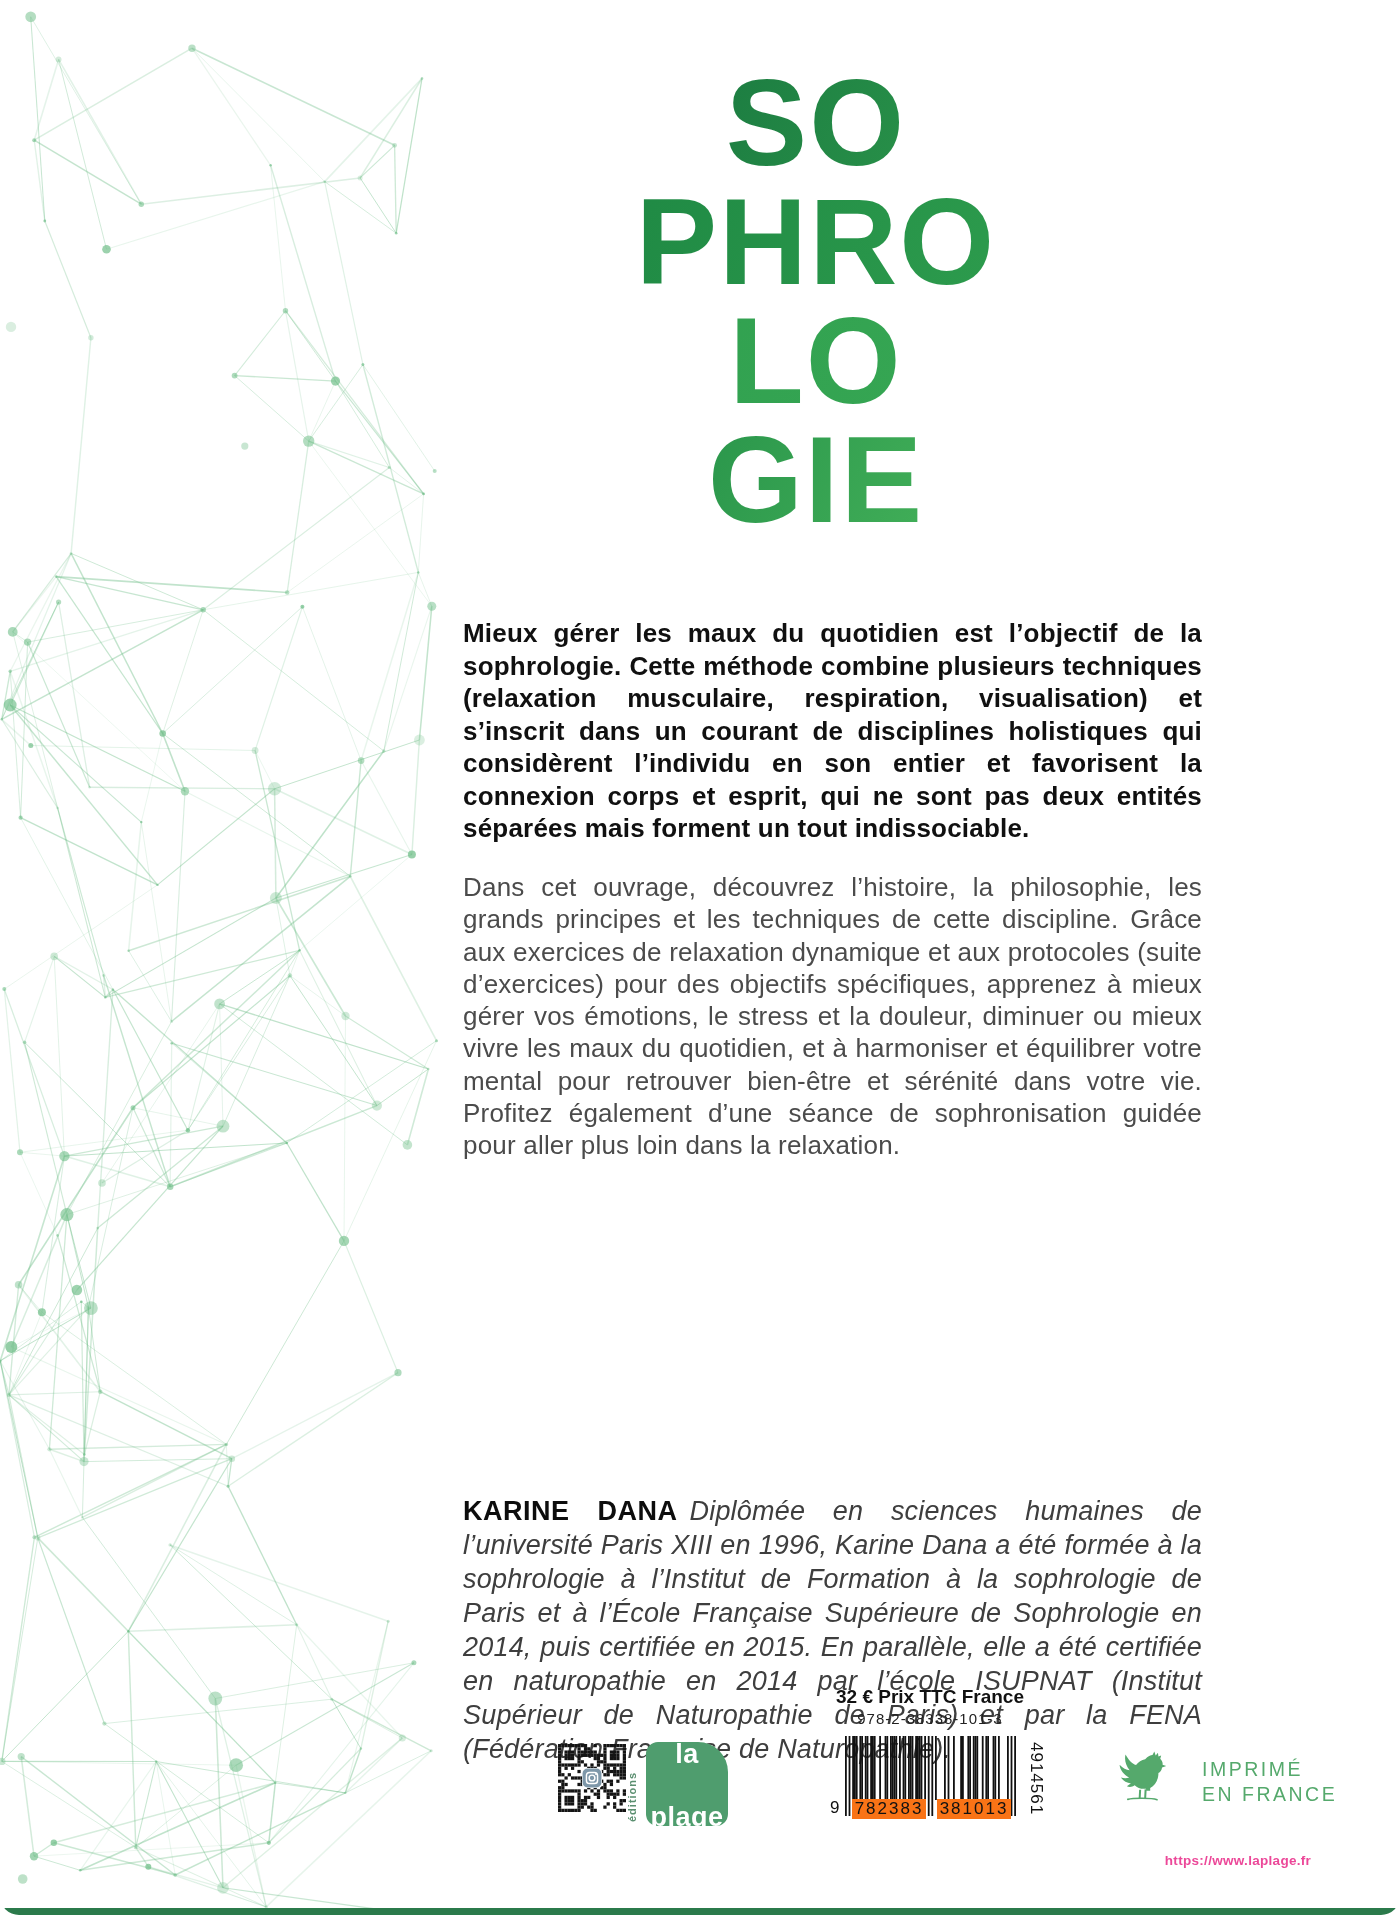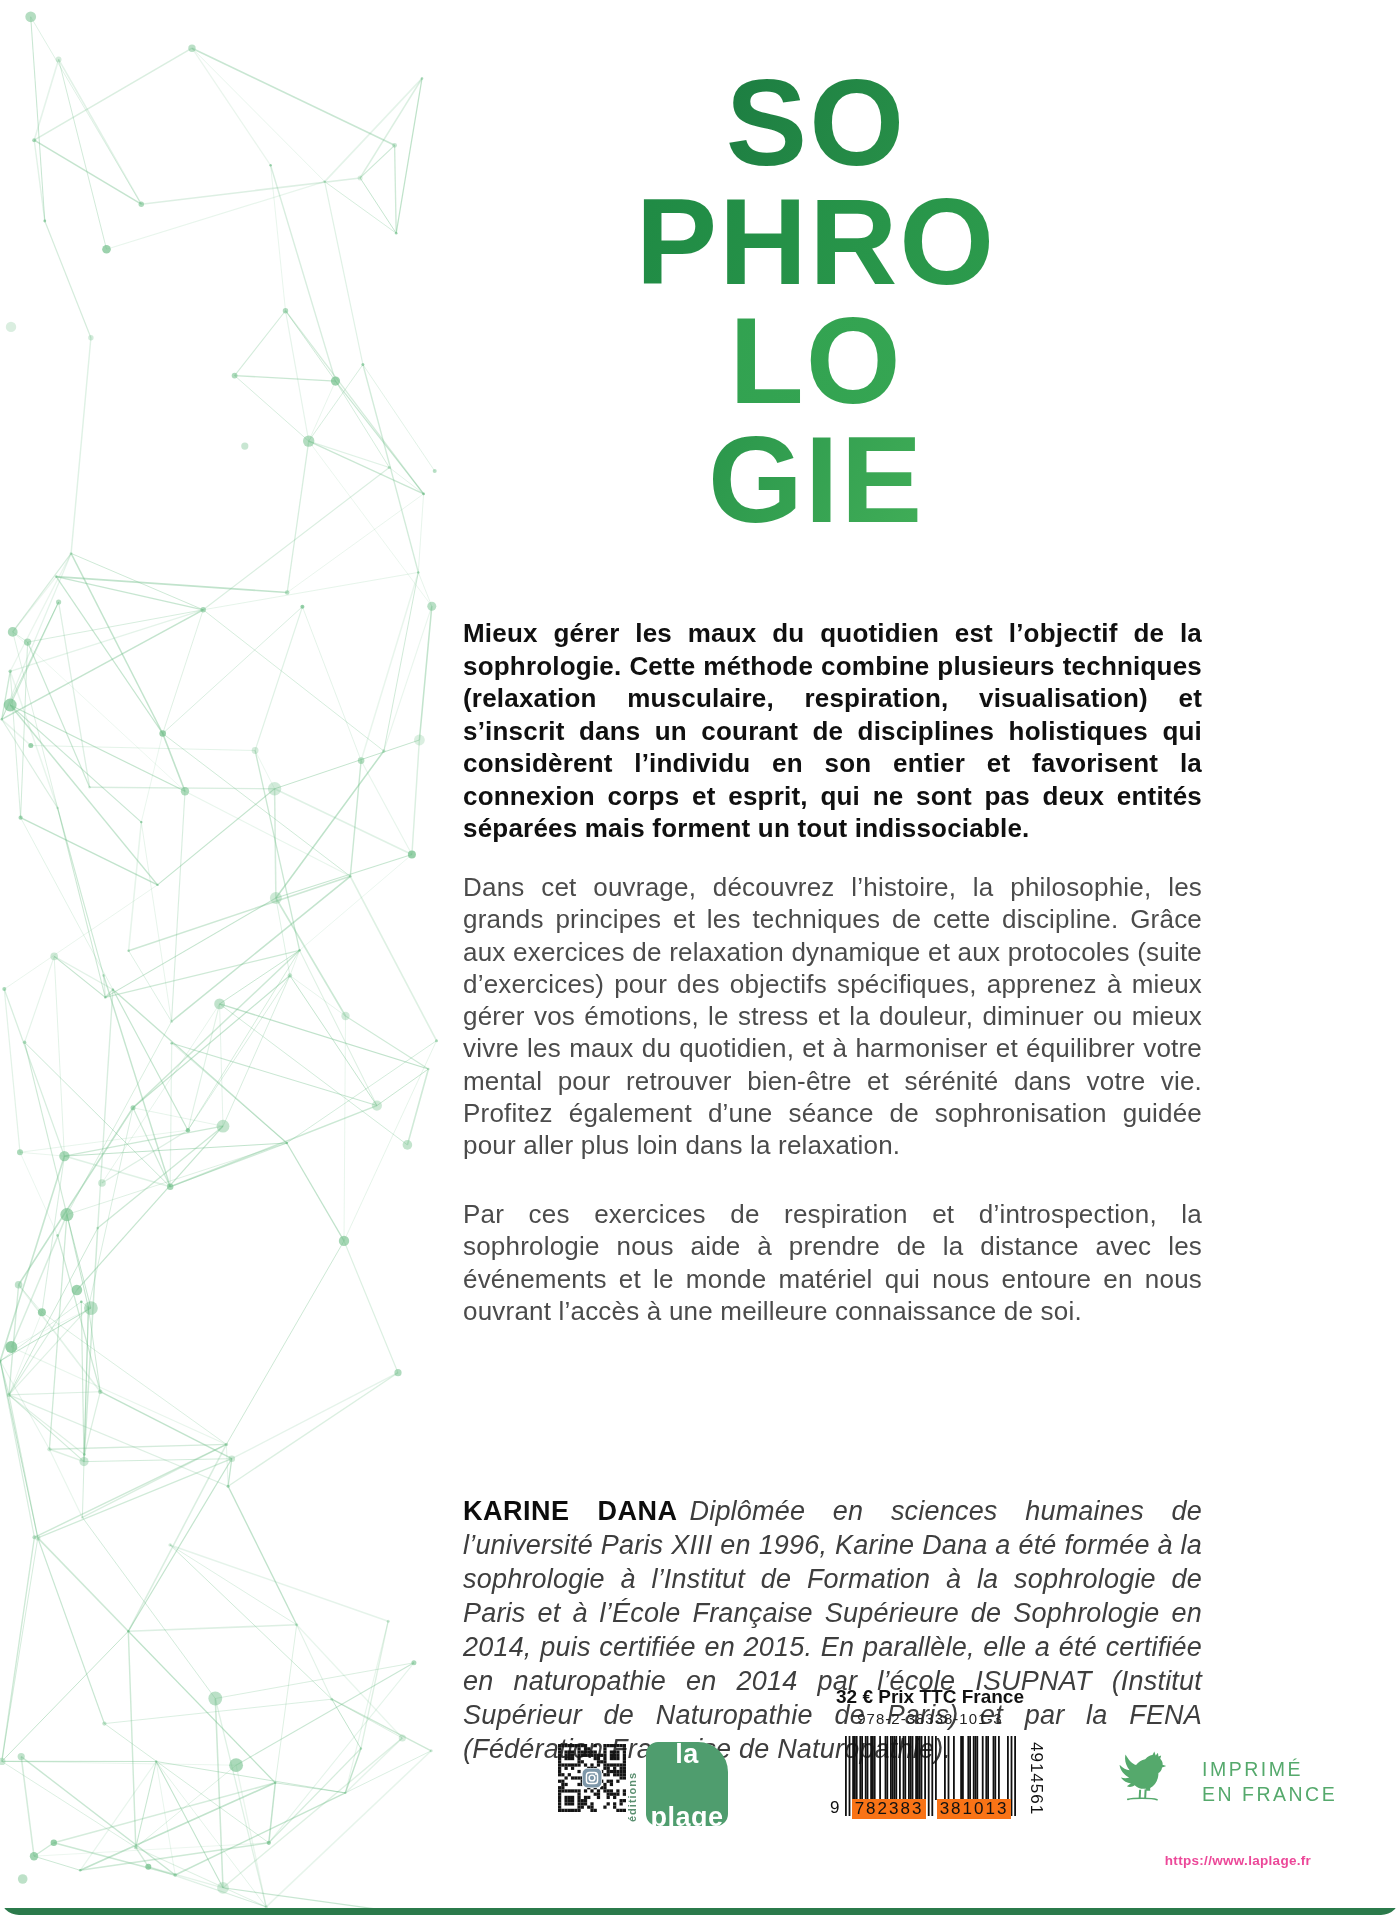--- a/index.html
+++ b/index.html
@@ -480,21 +480,20 @@
 
   <div class="title">
     <div class="title-line" style="background-image: linear-gradient(118deg, rgb(21, 113, 61) 15%, rgb(47, 156, 77) 85%); background-clip: text; color: transparent;">SO</div>
     <div class="title-line" style="background-image: linear-gradient(118deg, rgb(29, 135, 67) 15%, rgb(47, 158, 78) 85%); background-clip: text; color: transparent;">PHRO</div>
     <div class="title-line" style="background-image: linear-gradient(118deg, rgb(47, 159, 79) 15%, rgb(56, 168, 84) 85%); background-clip: text; color: transparent;">LO</div>
     <div class="title-line" style="background-image: linear-gradient(118deg, rgb(31, 138, 69) 15%, rgb(76, 186, 94) 85%); background-clip: text; color: transparent;">GIE</div>
   </div>
 
   <p id="intro" class="p p-bold">Mieux gérer les maux du quotidien est l’objectif de la sophrologie. Cette méthode combine plusieurs techniques (relaxation musculaire, respiration, visualisation) et s’inscrit dans un courant de disciplines holistiques qui considèrent l’individu en son entier et favorisent la connexion corps et esprit, qui ne sont pas deux entités séparées mais forment un tout indissociable.</p>
   <p id="para2" class="p p-light">Dans cet ouvrage, découvrez l’histoire, la philosophie, les grands principes et les techniques de cette discipline. Grâce aux exercices de relaxation dynamique et aux protocoles (suite d’exercices) pour des objectifs spécifiques, apprenez à mieux gérer vos émotions, le stress et la douleur, diminuer ou mieux vivre les maux du quotidien, et à harmoniser et équilibrer votre mental pour retrouver bien-être et sérénité dans votre vie. Profitez également d’une séance de sophronisation guidée pour aller plus loin dans la relaxation.</p>
-  <p id="para3" class="p p-light">Par ces exercices de respiration et d’introspection, la sophrologie nous aide à prendre de la distance avec les événements et le monde matériel qui nous entoure en nous ouvrant l’accès à une meilleure connaissance de soi.</p>
 
   <p id="bio" class="p p-light bio">
     <span class="name">KARINE DANA</span><span>Diplômée en sciences humaines de l’université Paris XIII en 1996, Karine Dana a été formée à la sophrologie à l’Institut de Formation à la sophrologie de Paris et à l’École Française Supérieure de Sophrologie en 2014, puis certifiée en 2015. En parallèle, elle a été certifiée en naturopathie en 2014 par l’école ISUPNAT (Institut Supérieur de Naturopathie de Paris) et par la FENA (Fédération Française de Naturopathie).</span>
   </p>
 
   <div class="qr">
     <svg id="qr-svg" viewBox="0 0 67.2 67.2">
         <rect x="0.0" y="0.0" width="3.2" height="3.2" fill="#141414"></rect>
         <rect x="3.2" y="0.0" width="3.2" height="3.2" fill="#141414"></rect>
         <rect x="6.4" y="0.0" width="3.2" height="3.2" fill="#141414"></rect>

